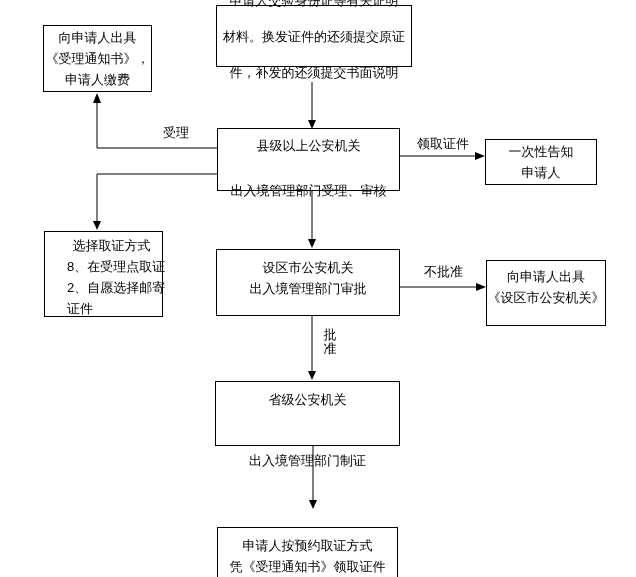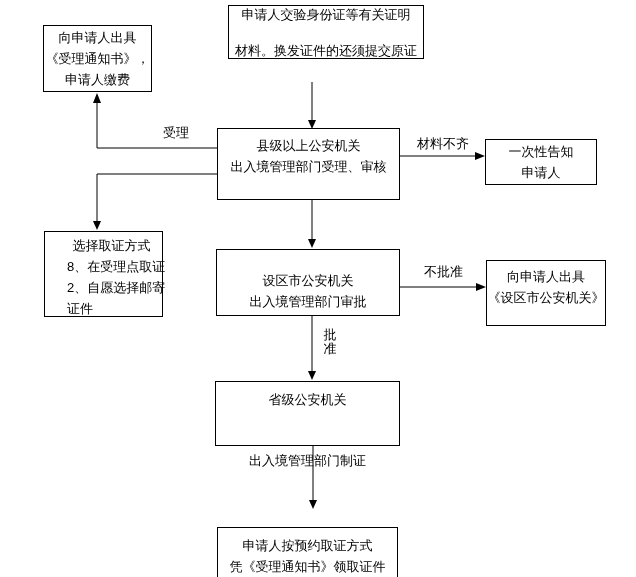--- a/index.html
+++ b/index.html
@@ -96,43 +96,44 @@
       <polygon points="309,500 317,500 313,509" fill="#000"></polygon>
     </g>
   </svg>
 
   <div class="node" style="left:43px; top:25px; width:109px; height:67px;">
     <div class="ln">向申请人出具</div>
     <div class="ln">《受理通知书》，</div>
     <div class="ln">申请人缴费</div>
   </div>
 
-  <div class="node" style="left:228px; top:5px; width:196px; height:54px;gap:15px;">
+  <div class="node" style="left:216px; top:5px; width:196px; height:62px;gap:15px;">
     <div class="ln">申请人交验身份证等有关证明</div>
     <div class="ln">材料。换发证件的还须提交原证</div>
+    <div class="ln">件，补发的还须提交书面说明</div>
   </div>
 
-  <div class="node v-top" style="left:217px; top:128px; width:183px; height:72px; padding-top:6px;">
+  <div class="node v-top" style="left:217px; top:128px; width:183px; height:63px; padding-top:6px;gap:24px;">
     <div class="ln">县级以上公安机关</div>
     <div class="ln">出入境管理部门受理、审核</div>
   </div>
 
   <div class="node" style="left:485px; top:139px; width:112px; height:46px;">
     <div class="ln">一次性告知</div>
     <div class="ln">申请人</div>
   </div>
 
   <div class="node v-top" style="left:44px; top:231px; width:119px; height:86px; padding-top:3px;padding-left:16px;">
     <div class="ln">选择取证方式</div>
     <div class="ln left">8、在受理点取证</div>
     <div class="ln left">2、自愿选择邮寄</div>
     <div class="ln left">证件</div>
   </div>
 
-  <div class="node v-top" style="left:216px; top:249px; width:184px; height:67px; padding-top:20px;">
+  <div class="node v-top" style="left:216px; top:249px; width:184px; height:67px; padding-top:7px;">
     <div class="ln">设区市公安机关</div>
     <div class="ln">出入境管理部门审批</div>
   </div>
 
   <div class="node v-top" style="left:486px; top:260px; width:120px; height:66px; padding-top:5px;">
     <div class="ln">向申请人出具</div>
     <div class="ln">《设区市公安机关》</div>
   </div>
 
   <div class="node v-top" style="left:215px; top:381px; width:185px; height:65px; padding-top:7px;gap:40px;">
@@ -140,19 +141,19 @@
     <div class="ln">出入境管理部门制证</div>
   </div>
 
   <div class="node" style="left:217px; top:510px; width:181px; height:58px;margin-top:17px;">
     <div class="ln">申请人按预约取证方式</div>
     <div class="ln">凭《受理通知书》领取证件</div>
   </div>
 
   <div class="edge-label" style="left:163px; top:126px;">受理</div>
 
-  <div class="edge-label" style="left:417px; top:137px;">材料不齐</div>
+  <div class="edge-label" style="left:417px; top:137px;">领取证件</div>
 
   <div class="edge-label" style="left:424px; top:265px;">不批准</div>
 
   <div class="edge-label vertical" style="left:323px; top:328px;">批准</div>
 
 </div>
 
 </body></html>

